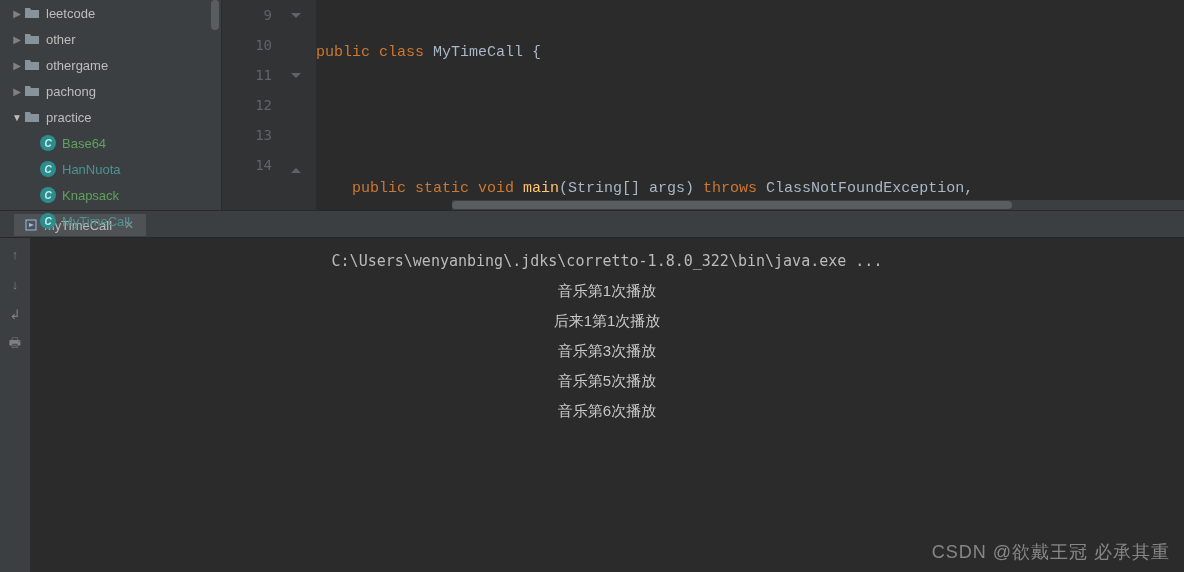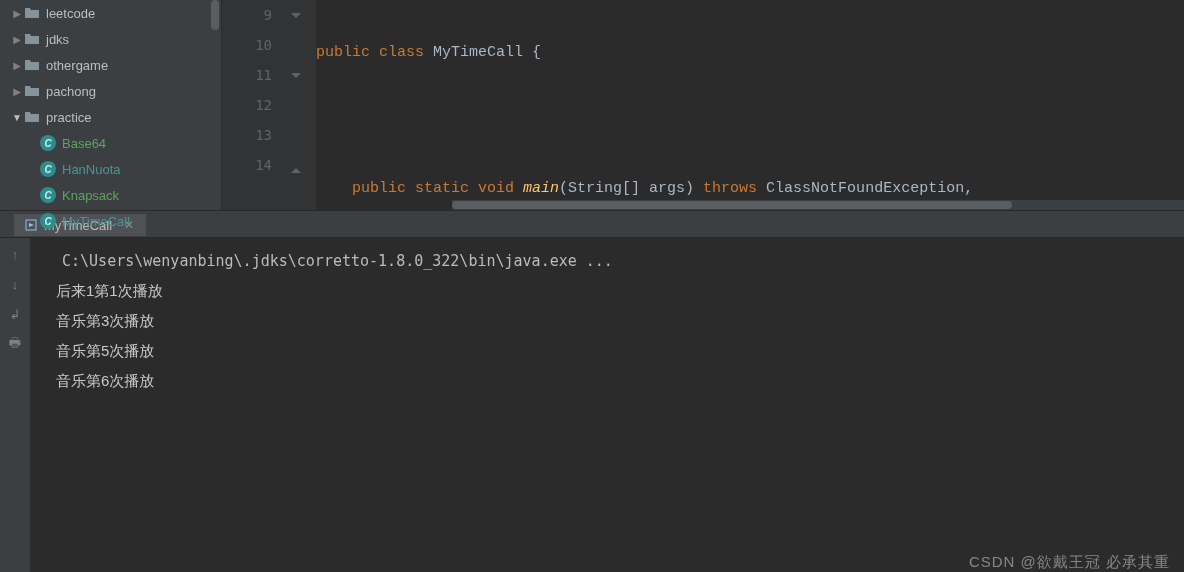--- a/index.html
+++ b/index.html
@@ -19,32 +19,32 @@
 .editor { flex:1; display:flex; background:#2b2b2b; position:relative; overflow:hidden; }
 .gutter { width:60px; background:#313335; text-align:right; padding-right:10px; padding-top:0; font-family:Consolas,monospace; font-size:14px; color:#606366; position:relative; }
 .gutter .ln { height:30px; line-height:30px; position:relative; }
 .run-icon { position:absolute; right:-24px; top:9px; width:0; height:0; border-left:9px solid #499c54; border-top:6px solid transparent; border-bottom:6px solid transparent; }
 .fold-col { width:34px; background:#313335; position:relative; }
 .fold-mark { position:absolute; left:8px; width:12px; height:12px; }
 .fold-mark svg { width:12px; height:12px; }
 .code { flex:1; font-family:Consolas,"Courier New",monospace; font-size:15px; line-height:30px; white-space:pre; overflow:hidden; }
 .code .row { height:30px;margin-top:8px; }
 .k-orange { color:#cc7832; }
-.k-yellow { color:#ffc66d;font-style:italic; }
+.k-yellow { color:#ffc66d; }
 .run-tab-bar { height:28px; background:#3c3f41; display:flex; align-items:center; padding-left:14px; border-top:1px solid #282828; border-bottom:1px solid #282828; }
 .run-tab { display:flex; align-items:center; height:24px; padding:0 10px; background:#4e5254; border-top:2px solid #3c3f41; font-size:13px; color:#bbbbbb; }
 .run-tab .tab-icon { width:14px; height:14px; margin-right:6px; display:inline-flex; }
 .run-tab .close { margin-left:10px; color:#919191; font-size:12px; display:inline-flex; align-items:center; justify-content:center; width:14px; height:14px; }
 .console-wrap { flex:1; display:flex; background:#2b2b2b; }
 .tool-col { width:30px; background:#3c3f41; display:flex; flex-direction:column; align-items:center; gap:10px; padding-top:6px; }
 .tool-btn { width:20px; height:20px; color:#808080; display:flex; align-items:center; justify-content:center; font-size:13px; cursor:pointer; }
-.console { flex:1; padding:8px 26px; font-size:15px; color:#c8c8c8; overflow:hidden; }
+.console { flex:1; padding:8px 26px; font-size:15px; color:#c8c8c8; overflow:hidden;text-align:center; }
 .console .cmd { font-family:Consolas,monospace; background:#2b2b2b; padding:2px 6px; color:#bbbbbb; }
 .console .out { line-height:30px; }
-.watermark { position:fixed; right:14px; bottom:0; color:rgba(210,210,210,0.55); font-size:15px; letter-spacing:1px; pointer-events:none; }
+.watermark { position:fixed; right:14px; bottom:8px; color:rgba(210,210,210,0.55); font-size:18px; letter-spacing:1px; pointer-events:none; }
 .hscroll { position:absolute; left:230px; right:0; bottom:0; height:10px; background:#3c3f41; }
 .hscroll .thumb { position:absolute; left:0; top:1px; height:8px; width:560px; background:#5a5d5f; border-radius:4px; }
 </style>
 </head>
 <body>
 
 <div class="root">
   <div class="top">
     <div class="sidebar">
       <div class="sb-scroll"></div>
@@ -57,21 +57,21 @@
           </span>
         <span>leetcode</span>
       </div>
       <div class="tree-item">
         <span class="arrow">▶</span>
         <span class="folder-icon">
             <svg viewBox="0 0 16 14">
               <path fill="#87939a" d="M1 2h5l1 2h8v8H1z"></path>
             </svg>
           </span>
-        <span>jdks</span>
+        <span>other</span>
       </div>
       <div class="tree-item">
         <span class="arrow">▶</span>
         <span class="folder-icon">
             <svg viewBox="0 0 16 14">
               <path fill="#87939a" d="M1 2h5l1 2h8v8H1z"></path>
             </svg>
           </span>
         <span>othergame</span>
       </div>
@@ -160,20 +160,21 @@
 
   <div class="console-wrap">
     <div class="tool-col">
       <div class="tool-btn">↑</div>
       <div class="tool-btn">↓</div>
       <div class="tool-btn">↲</div>
       <div class="tool-btn">🖶</div>
     </div>
     <div class="console">
       <div class="out"><span class="cmd">C:\Users\wenyanbing\.jdks\corretto-1.8.0_322\bin\java.exe ...</span></div>
+      <div class="out">音乐第1次播放</div>
       <div class="out">后来1第1次播放</div>
       <div class="out">音乐第3次播放</div>
       <div class="out">音乐第5次播放</div>
       <div class="out">音乐第6次播放</div>
     </div>
   </div>
 </div>
 
 <div class="watermark">CSDN @欲戴王冠 必承其重</div>
 

